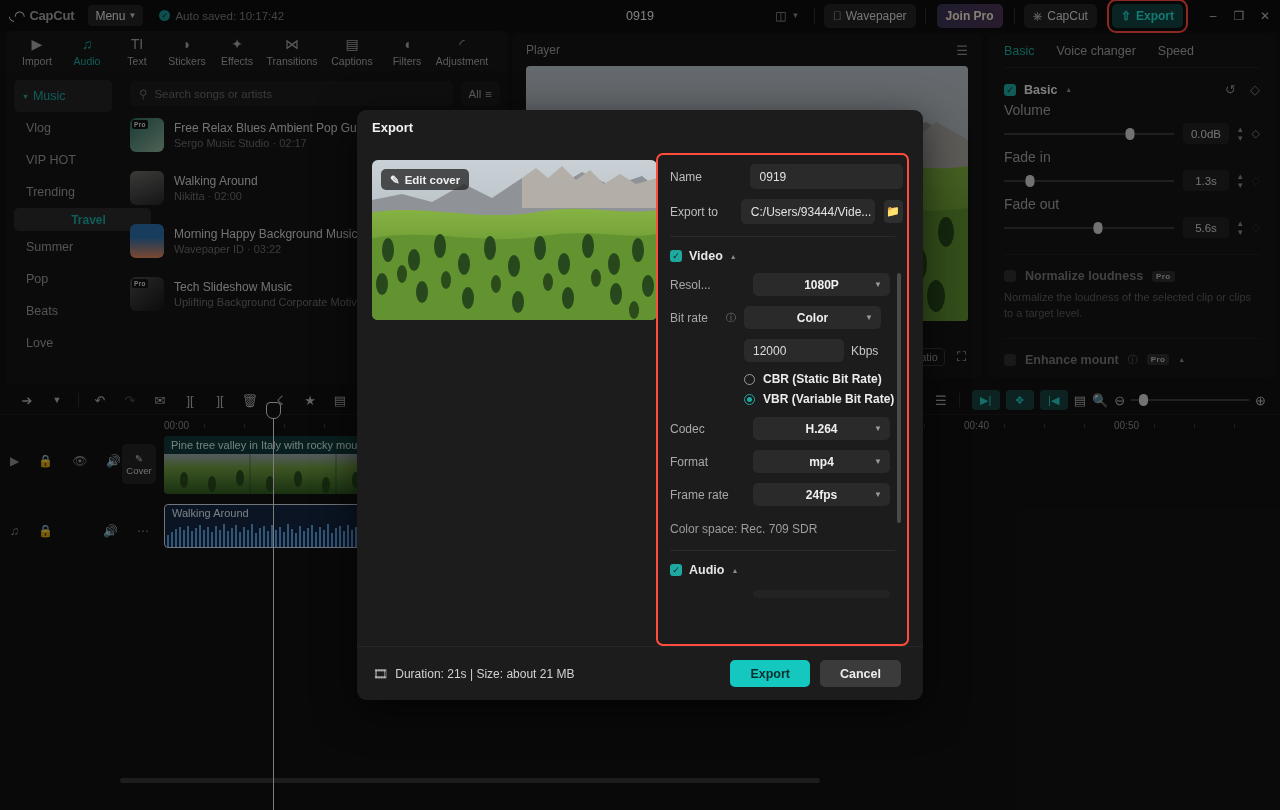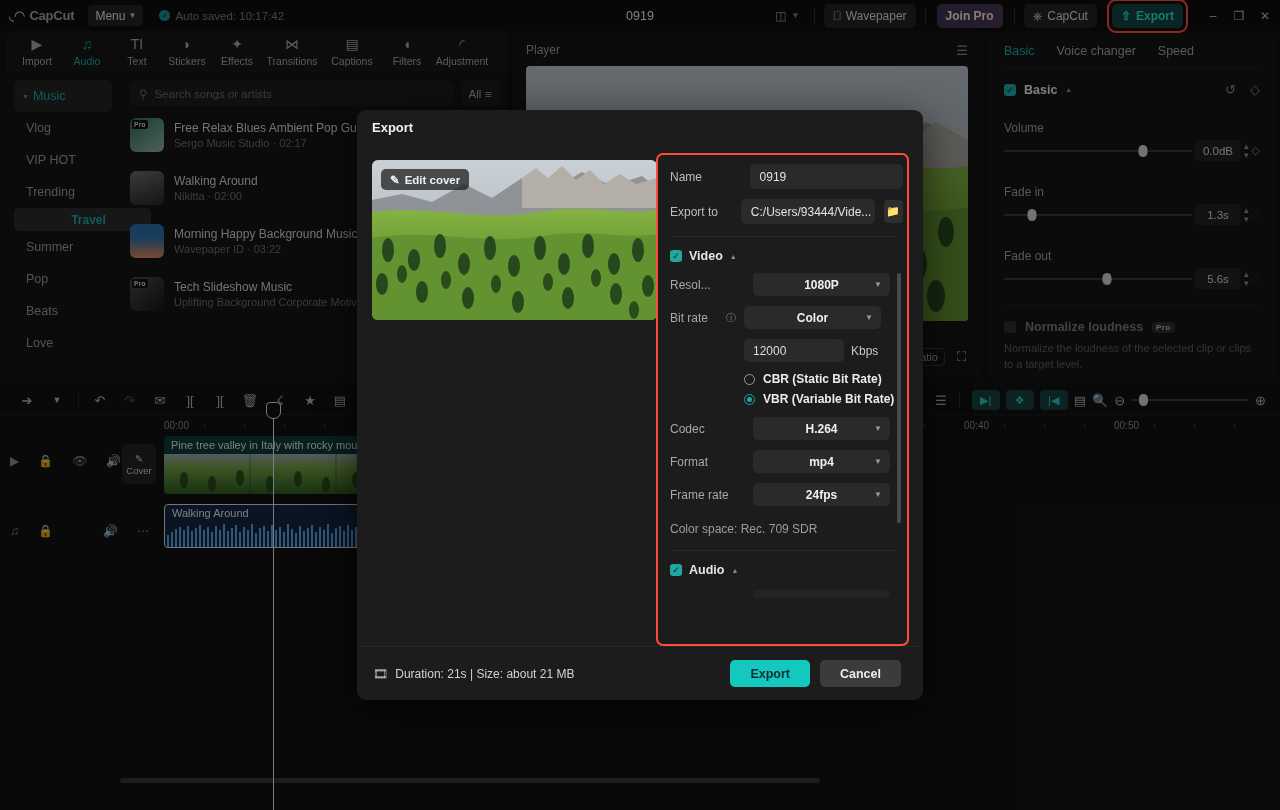--- a/index.html
+++ b/index.html
@@ -114,22 +114,22 @@
     font-size: 12.5px; color: #a3a3a3; border-bottom: 1px solid #1f1f1f; }
   .rtabs .on { color: #1ea8a0; }
   .sec-head { display: flex; align-items: center; gap: 8px; margin-top: 14px; }
   .cb { width: 12px; height: 12px; border-radius: 3px; background: #1ea8a0;
     color: #08231f; font-size: 9px; display: flex; align-items: center; justify-content: center; }
   .cb.off { background: #2e2e2e; }
   .sec-title { font-size: 12.5px; color: #e6e6e6; font-weight: bold; }
   .tri-up { font-size: 7px; color: #8a8a8a; }
   .sec-head .right-icons { margin-left: auto; display: flex; gap: 14px;
     color: #8a8a8a; font-size: 13px; }
-  .ctl-label { font-size: 12px; color: #a0a0a0; margin-top: 24px; }
-  .ctl-row { display: flex; align-items: center; gap: 3px; margin-top: 5px; }
+  .ctl-label { font-size: 14px; color: #a0a0a0; margin-top: 5px; }
+  .ctl-row { display: flex; align-items: center; gap: 9px; margin-top: 5px; }
   .slider { position: relative; flex: 1; height: 12px; }
   .slider .track { position: absolute; top: 5px; left: 0; right: 0; height: 2px; background: #3a3a3a; }
   .slider .knob { position: absolute; top: 0; width: 9px; height: 12px; border-radius: 5px;
     background: #cfcfcf; transform: translateX(-50%); }
   .numbox { width: 46px; height: 21px; background: #222; border-radius: 4px;
     font-size: 11.5px; color: #d4d4d4; display: flex; align-items: center; justify-content: center; }
   .spin { color: #8d8d8d; font-size: 9px; line-height: 9px; text-align: center; }
   .kf { color: #8a8a8a; font-size: 11px; }
   .divider { height: 1px; background: #1f1f1f; margin: 16px 0 0; }
   .opt-row { display: flex; align-items: center; gap: 9px; margin-top: 14px; }

